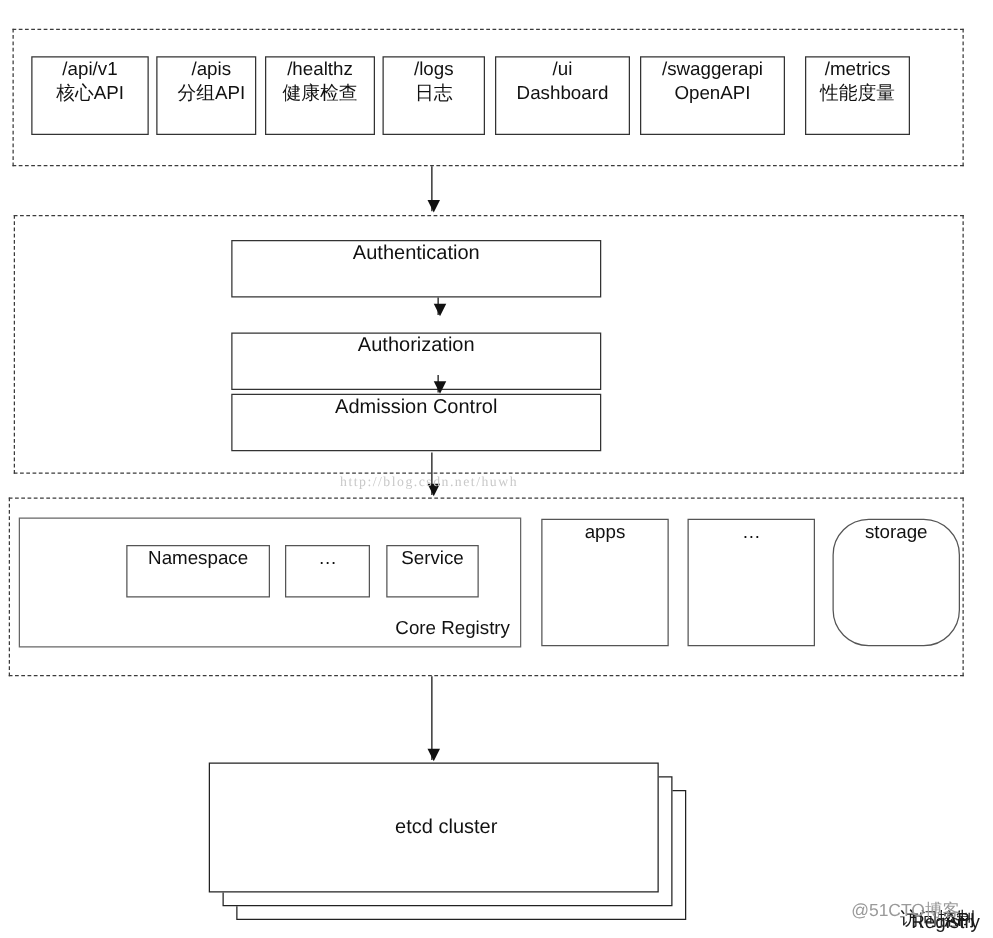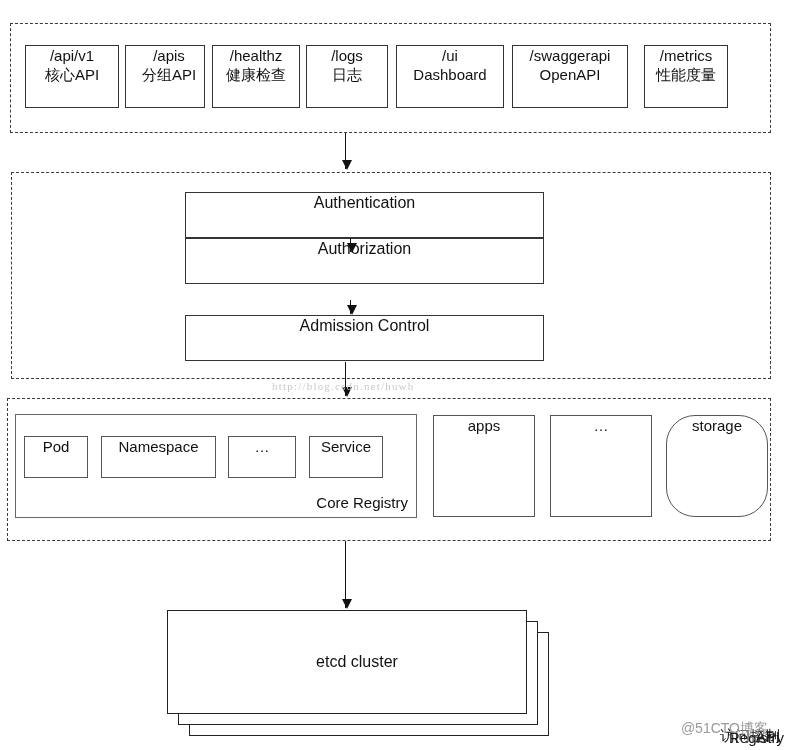--- a/index.html
+++ b/index.html
@@ -57,21 +57,21 @@
   }
   .box .line { display: block; }
 
   
   #api-group { left: 10px; top: 23px; width: 761px; height: 110px; }
   .api-box { top: 45px; height: 63px; }
   #api-group-label { right: 14px; bottom: 6px; }
 
   
   #access-group { left: 11px; top: 172px; width: 760px; height: 207px; }
-  .ac-box { left: 185px; width: 359px; height: 46px; font-size: 16px; }
+  .ac-box { left: 185px; width: 296px; height: 46px; font-size: 16px; }
   #access-group-label { right: 14px; bottom: 7px; font-size: 15px; }
 
   
   #registry-group { left: 7px; top: 398px; width: 764px; height: 143px; }
   #core-registry-box {
     left: 15px; top: 414px; width: 402px; height: 104px;
     border: 1.3px solid #666666; background: #ffffff;
     box-sizing: border-box; position: absolute; text-align: right;
   }
   #core-registry-label {
@@ -191,21 +191,21 @@
 
   <div class="group-label" id="api-group-label">API</div>
 
   <div class="arrow" id="arrow-api-to-access"></div>
 
   <div class="group" id="access-group"></div>
 
   <div class="box ac-box" id="ac-box-0" style="top:192px;">
     <span>Authentication</span>
   </div>
-  <div class="box ac-box" id="ac-box-1" style="top:238px;">
+  <div class="box ac-box" id="ac-box-1" style="top:266px;">
     <span>Authorization</span>
   </div>
   <div class="box ac-box" id="ac-box-2" style="top:315px;">
     <span>Admission Control</span>
   </div>
 
   <div class="arrow" id="arrow-auth-to-authz"></div>
   <div class="arrow" id="arrow-authz-to-admission"></div>
 
   <div class="group-label" id="access-group-label">访问控制</div>
@@ -213,23 +213,20 @@
   <div class="arrow" id="arrow-access-to-registry"></div>
 
   <div id="watermark-csdn">http://blog.csdn.net/huwh</div>
 
   <div class="group" id="registry-group"></div>
 
   <div id="core-registry-box">
     <span id="core-registry-label">Core Registry</span>
   </div>
 
-  <div class="box thin core-item" id="core-item-0" style="left: 24px; width: 64px;">
-    <span>Pod</span>
-  </div>
   <div class="box thin core-item" id="core-item-1" style="left: 101px; width: 115px;">
     <span>Namespace</span>
   </div>
   <div class="box thin core-item" id="core-item-2" style="left: 228px; width: 68px;">
     <span>…</span>
   </div>
   <div class="box thin core-item" id="core-item-3" style="left: 309px; width: 74px;">
     <span>Service</span>
   </div>
 

